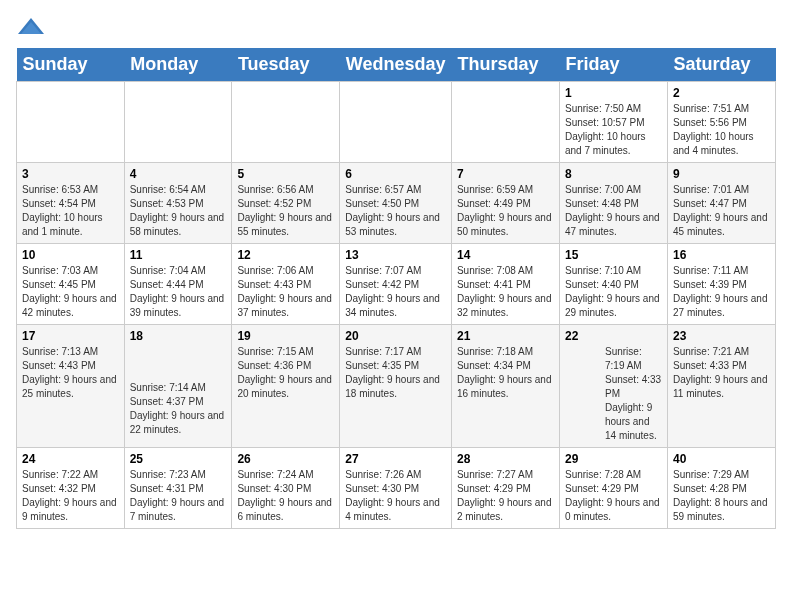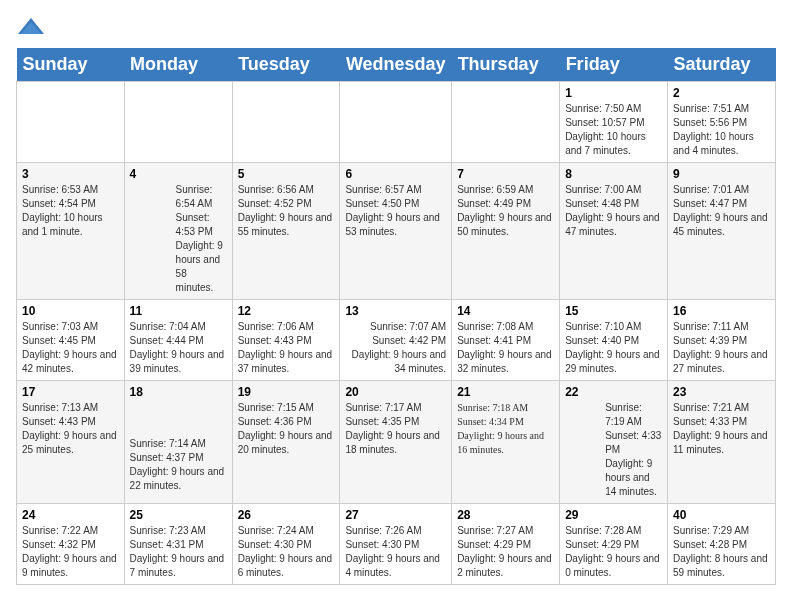--- a/index.html
+++ b/index.html
@@ -139,21 +139,21 @@
       </tr>
       <tr>
         <td>
           <span class="day-number">3</span>
           <div class="day-info" style="white-space: pre-line;">Sunrise: 6:53 AM
 Sunset: 4:54 PM
 Daylight: 10 hours and 1 minute.</div>
         </td>
         <td>
           <span class="day-number">4</span>
-          <div class="day-info" style="white-space: pre-line; margin-left: 46px;">Sunrise: 6:54 AM
+          <div class="day-info" style="white-space: pre-line;">Sunrise: 6:54 AM
 Sunset: 4:53 PM
 Daylight: 9 hours and 58 minutes.</div>
         </td>
         <td>
           <span class="day-number">5</span>
           <div class="day-info" style="white-space: pre-line;">Sunrise: 6:56 AM
 Sunset: 4:52 PM
 Daylight: 9 hours and 55 minutes.</div>
         </td>
         <td>
@@ -195,21 +195,21 @@
 Daylight: 9 hours and 39 minutes.</div>
         </td>
         <td>
           <span class="day-number">12</span>
           <div class="day-info" style="white-space: pre-line;">Sunrise: 7:06 AM
 Sunset: 4:43 PM
 Daylight: 9 hours and 37 minutes.</div>
         </td>
         <td>
           <span class="day-number">13</span>
-          <div class="day-info" style="white-space: pre-line; text-align: right;">Sunrise: 7:07 AM
+          <div class="day-info" style="white-space: pre-line;">Sunrise: 7:07 AM
 Sunset: 4:42 PM
 Daylight: 9 hours and 34 minutes.</div>
         </td>
         <td>
           <span class="day-number">14</span>
           <div class="day-info" style="white-space: pre-line;">Sunrise: 7:08 AM
 Sunset: 4:41 PM
 Daylight: 9 hours and 32 minutes.</div>
         </td>
         <td>
@@ -245,21 +245,21 @@
 Daylight: 9 hours and 20 minutes.</div>
         </td>
         <td>
           <span class="day-number">20</span>
           <div class="day-info" style="white-space: pre-line;">Sunrise: 7:17 AM
 Sunset: 4:35 PM
 Daylight: 9 hours and 18 minutes.</div>
         </td>
         <td>
           <span class="day-number">21</span>
-          <div class="day-info" style="white-space: pre-line; font-family: Liberation Serif, serif;">Sunrise: 7:18 AM
+          <div class="day-info" style="white-space: pre-line;">Sunrise: 7:18 AM
 Sunset: 4:34 PM
 Daylight: 9 hours and 16 minutes.</div>
         </td>
         <td>
           <span class="day-number">22</span>
           <div class="day-info" style="white-space: pre-line; margin-left: 40px;">Sunrise: 7:19 AM
 Sunset: 4:33 PM
 Daylight: 9 hours and 14 minutes.</div>
         </td>
         <td>

